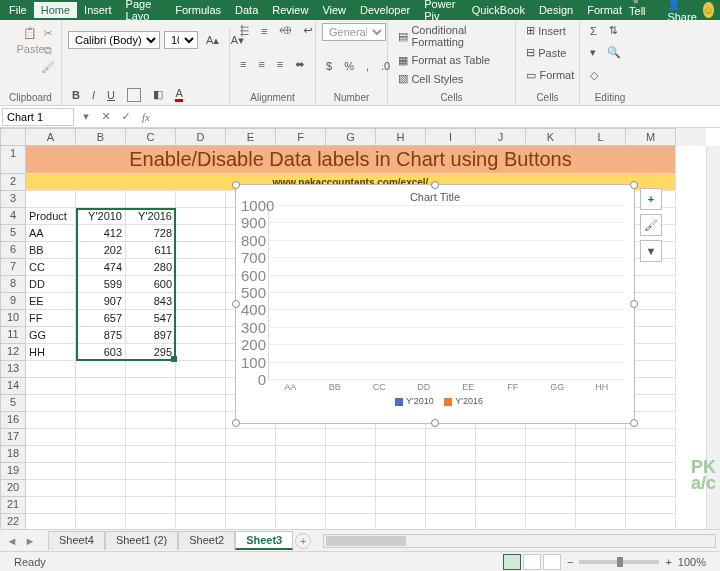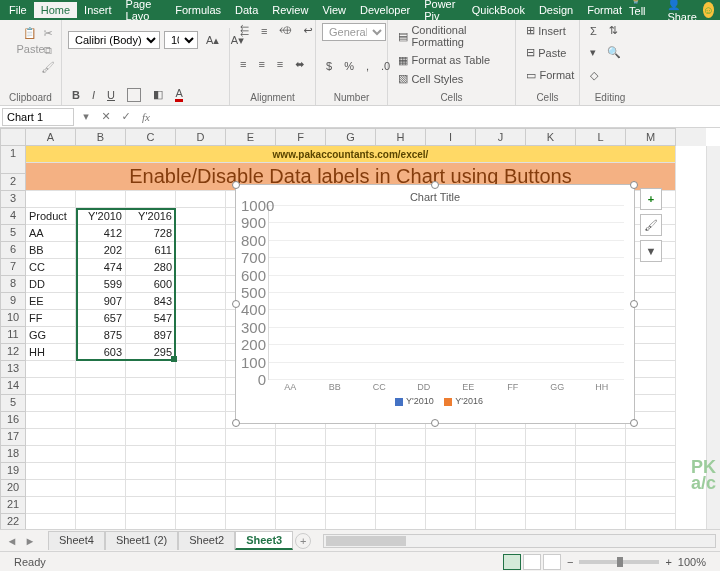--- a/index.html
+++ b/index.html
@@ -253,25 +253,25 @@
         <div class="rh">5</div>
         <div class="rh">16</div>
         <div class="rh">17</div>
         <div class="rh">18</div>
         <div class="rh">19</div>
         <div class="rh">20</div>
         <div class="rh">21</div>
         <div class="rh">22</div>
       </div>
     <div class="cells" id="cells">
-        <div class="row ">
-          <div class="cell subtitle" style="width: 650px;">www.pakaccountants.com/excel/</div>
-        </div>
         <div class="row h28">
           <div class="cell titlecell" style="width: 650px;">Enable/Disable Data labels in Chart using Buttons</div>
+        </div>
+        <div class="row ">
+          <div class="cell subtitle" style="width: 650px;">www.pakaccountants.com/excel/</div>
         </div>
         <div class="row ">
           <div class="cell "></div>
           <div class="cell "></div>
           <div class="cell "></div>
           <div class="cell "></div>
           <div class="cell "></div>
           <div class="cell "></div>
           <div class="cell "></div>
           <div class="cell "></div>

